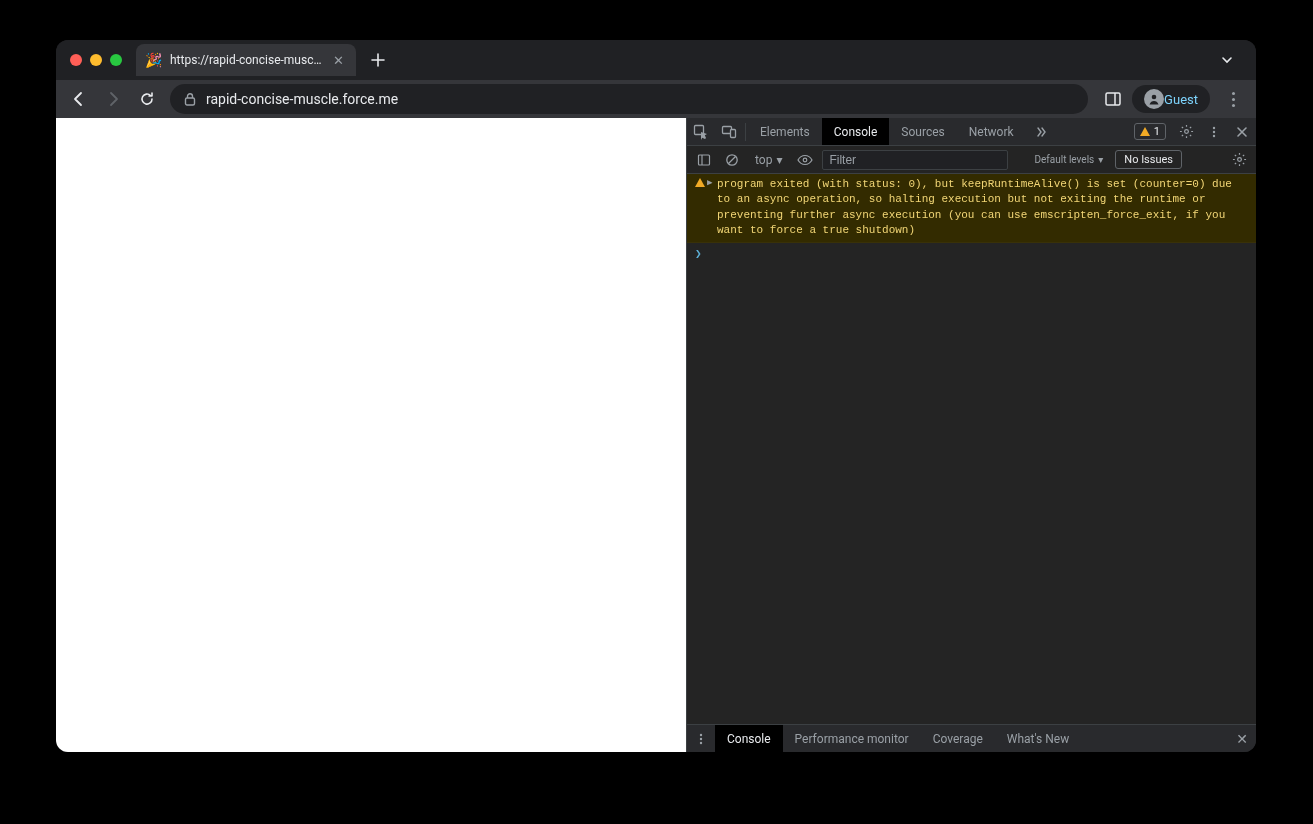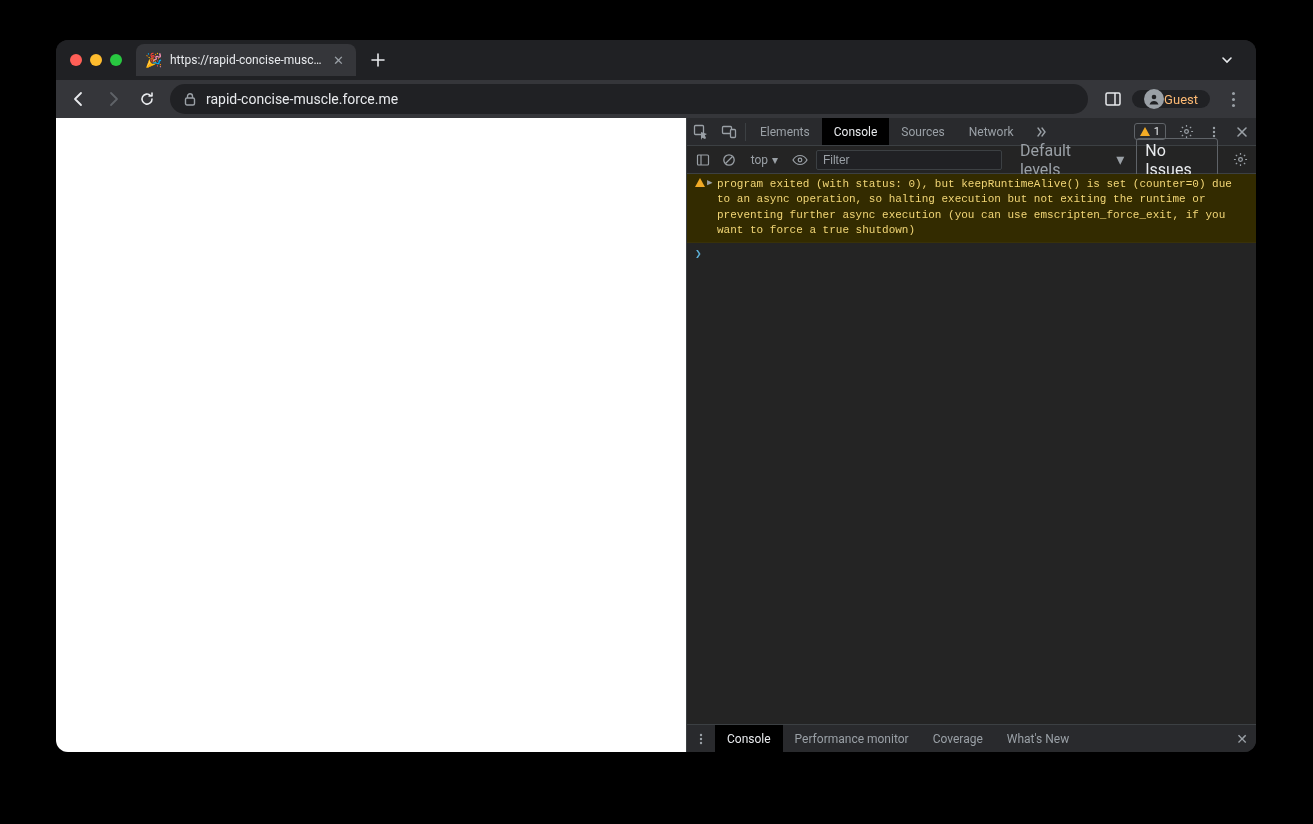--- a/index.html
+++ b/index.html
@@ -57,21 +57,21 @@
   .tbtn { width:30px; height:30px; display:flex; align-items:center; justify-content:center; color:#9aa0a6; border-radius:50%; cursor:pointer;}
   .tbtn.disabled { color:#5f6368; cursor:default; }
   .omnibox {
     flex:1; height:30px; background:#202124; border-radius:15px;
     display:flex; align-items:center; padding:0 14px; color:#e8eaed; font-size:14px; gap:10px;
     margin: 0 6px 0 4px;
     max-width: 920px;
   }
   .omnibox .lock { color:#9aa0a6; font-size:12px; }
   .guest-chip {
-    display:flex; align-items:center; gap:0; background:#202124; border-radius:15px; height:18px; padding:0 12px; color:#fdba74; font-size:13px; cursor:pointer;
+    display:flex; align-items:center; gap:0; background:#202124; border-radius:15px; height:28px; padding:0 12px; color:#7dd3fc; font-size:13px; cursor:pointer;
   }
   .guest-chip .avatar { width:20px;height:20px;border-radius:50%;background:#9aa0a6;display:flex;align-items:center;justify-content:center; }
   .menu-dots { width:30px; display:flex; flex-direction:column; align-items:center; justify-content:center; gap:3px; cursor:pointer; margin-left:4px;}
   .menu-dots span { width:3px; height:3px; background:#9aa0a6; border-radius:50%; }
   
   .content {
     flex:1; display:flex; overflow:hidden;
   }
   .page {
     flex:1; background:#fff;
@@ -110,23 +110,23 @@
   }
   .ct-btn { width:22px; height:22px; display:flex; align-items:center; justify-content:center; color:#9aa0a6; cursor:pointer; border-radius:3px;}
   .sel {
     display:flex; align-items:center; gap:4px; color:#9aa0a6; padding:0 6px; cursor:pointer; font-size:12px;
   }
   .filter {
     flex: 0 0 186px;
     height:20px; background:#202124; border:1px solid #3c4043; color:#e8eaed; padding:0 6px; font-size:12px; border-radius:2px;
   }
   .filter::placeholder { color:#9aa0a6; }
-  .levels { color:#9aa0a6; display:flex; align-items:center; gap:12px; cursor:pointer; font-size:16px; margin-left:12px;}
+  .levels { color:#9aa0a6; display:flex; align-items:center; gap:4px; cursor:pointer; font-size:10px; margin-left:20px;}
   .issues-btn {
-    border:1px solid #5f6368; border-radius:3px; padding:2px 8px; color:#e8eaed; font-size:16px; cursor:pointer; margin-left:6px;
+    border:1px solid #5f6368; border-radius:3px; padding:2px 8px; color:#e8eaed; font-size:11px; cursor:pointer; margin-left:6px;
   }
   .dt-console-bar .spacer { flex:1; }
   
   .dt-body {
     flex:1; font-family: Menlo, Consolas, "Courier New", monospace; font-size:11px; overflow:auto;
     background:#242424;
   }
   .log-row {
     display:flex; padding:3px 8px 3px 18px; border-bottom:1px solid rgba(255,255,255,0.03);
     line-height:1.4;

